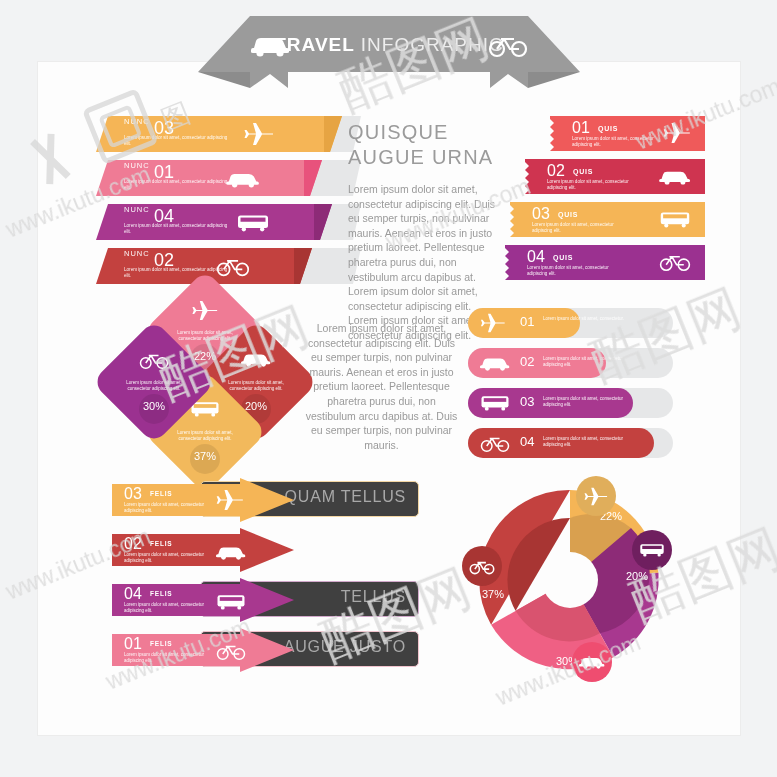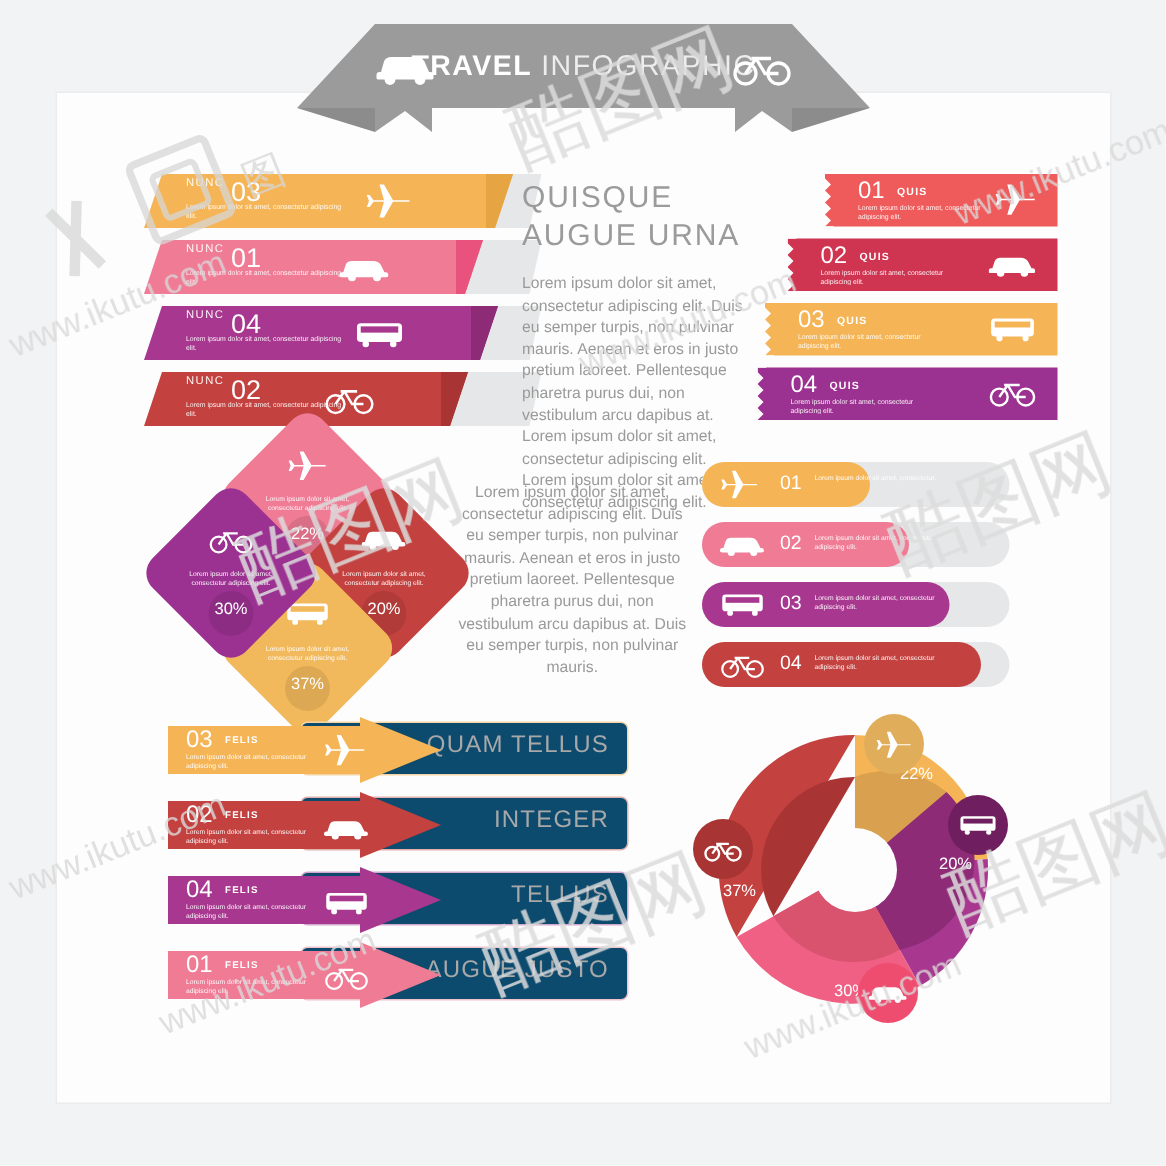--- a/index.html
+++ b/index.html
@@ -70,21 +70,21 @@
   .prog-track{position:absolute;left:0;top:0;width:205px;height:30px;background:#e6e7e8;border-radius:15px;}
   .prog-fill{position:absolute;left:0;top:0;height:30px;border-radius:15px;}
   .prog-ico{position:absolute;left:12px;top:5px;color:#fff;}
   .prog-num{position:absolute;left:52px;top:6px;font-size:13px;color:#fff;}
   .prog-sub{position:absolute;left:75px;top:8px;width:82px;font-size:4.5px;line-height:6px;color:#fff;opacity:.95;}
 
   
   .arw-wrap{position:absolute;left:112px;top:478px;width:305px;height:196px;}
   .arw-row{position:absolute;left:0;width:305px;height:44px;}
   .arw-box{position:absolute;left:88px;top:3px;width:217px;height:34px;border-radius:5px;
-    background:#0c4a6e;border:1px solid #ddd;}
+    background:#404040;border:1px solid #ddd;}
   .arw-box span{position:absolute;right:12px;top:6px;font-size:16px;letter-spacing:.8px;color:#a8a8a8;}
   .arw{position:absolute;left:0;top:0;width:182px;height:44px;
     clip-path:polygon(0 6px,128px 6px,128px 0,182px 22px,128px 44px,128px 38px,0 38px);}
   .arw-num{position:absolute;left:12px;top:7px;font-size:16px;color:#fff;}
   .arw-lbl{position:absolute;left:38px;top:12px;font-size:6.5px;letter-spacing:.8px;color:#fff;font-weight:bold;}
   .arw-sub{position:absolute;left:12px;top:24px;width:86px;font-size:4.5px;line-height:6px;color:#fff;opacity:.95;}
   .arw-ico{position:absolute;left:104px;top:11px;color:#fff;}
 
   
   .donut-wrap{position:absolute;left:460px;top:470px;width:225px;height:220px;}
@@ -390,23 +390,20 @@
     <span class="arw-lbl">FELIS</span>
     <span class="arw-sub">Lorem ipsum dolor sit amet, consectetur adipiscing elit.</span>
     <div class="arw-ico">
       <svg width="28" height="22" viewBox="0 0 30 24" fill="#fff">
           <path d="M29 11.5 L18 11.5 L12 1 L9 1 L12 11.5 L5 11.5 L2.5 8 L0.5 8 L2 12 L0.5 16 L2.5 16 L5 12.5 L12 12.5 L9 23 L12 23 L18 12.5 L29 12.5 Z"></path>
         </svg>
     </div>
   </div>
 
   <div class="arw-row" style="top:50px">
-    <div class="arw-box" style="border-color:#e2b0ae">
-      <span>INTEGER</span>
-    </div>
     <div class="arw" style="background:#c3413f"></div>
     <span class="arw-num">02</span>
     <span class="arw-lbl">FELIS</span>
     <span class="arw-sub">Lorem ipsum dolor sit amet, consectetur adipiscing elit.</span>
     <div class="arw-ico" style="top:15px">
       <svg width="30" height="18" viewBox="0 0 40 24" fill="#fff">
           <path d="M3 15 L5 9 Q6 6 10 6 L27 6 Q31 6 33 9 L36 15 L37 15 Q39 15 39 17 L39 18 Q39 19 37 19 L2 19 Q0 19 0 18 L0 17 Q0 15 2 15 Z"></path>
           <circle cx="10" cy="19" r="3.2"></circle>
           <circle cx="30" cy="19" r="3.2"></circle>
         </svg>

